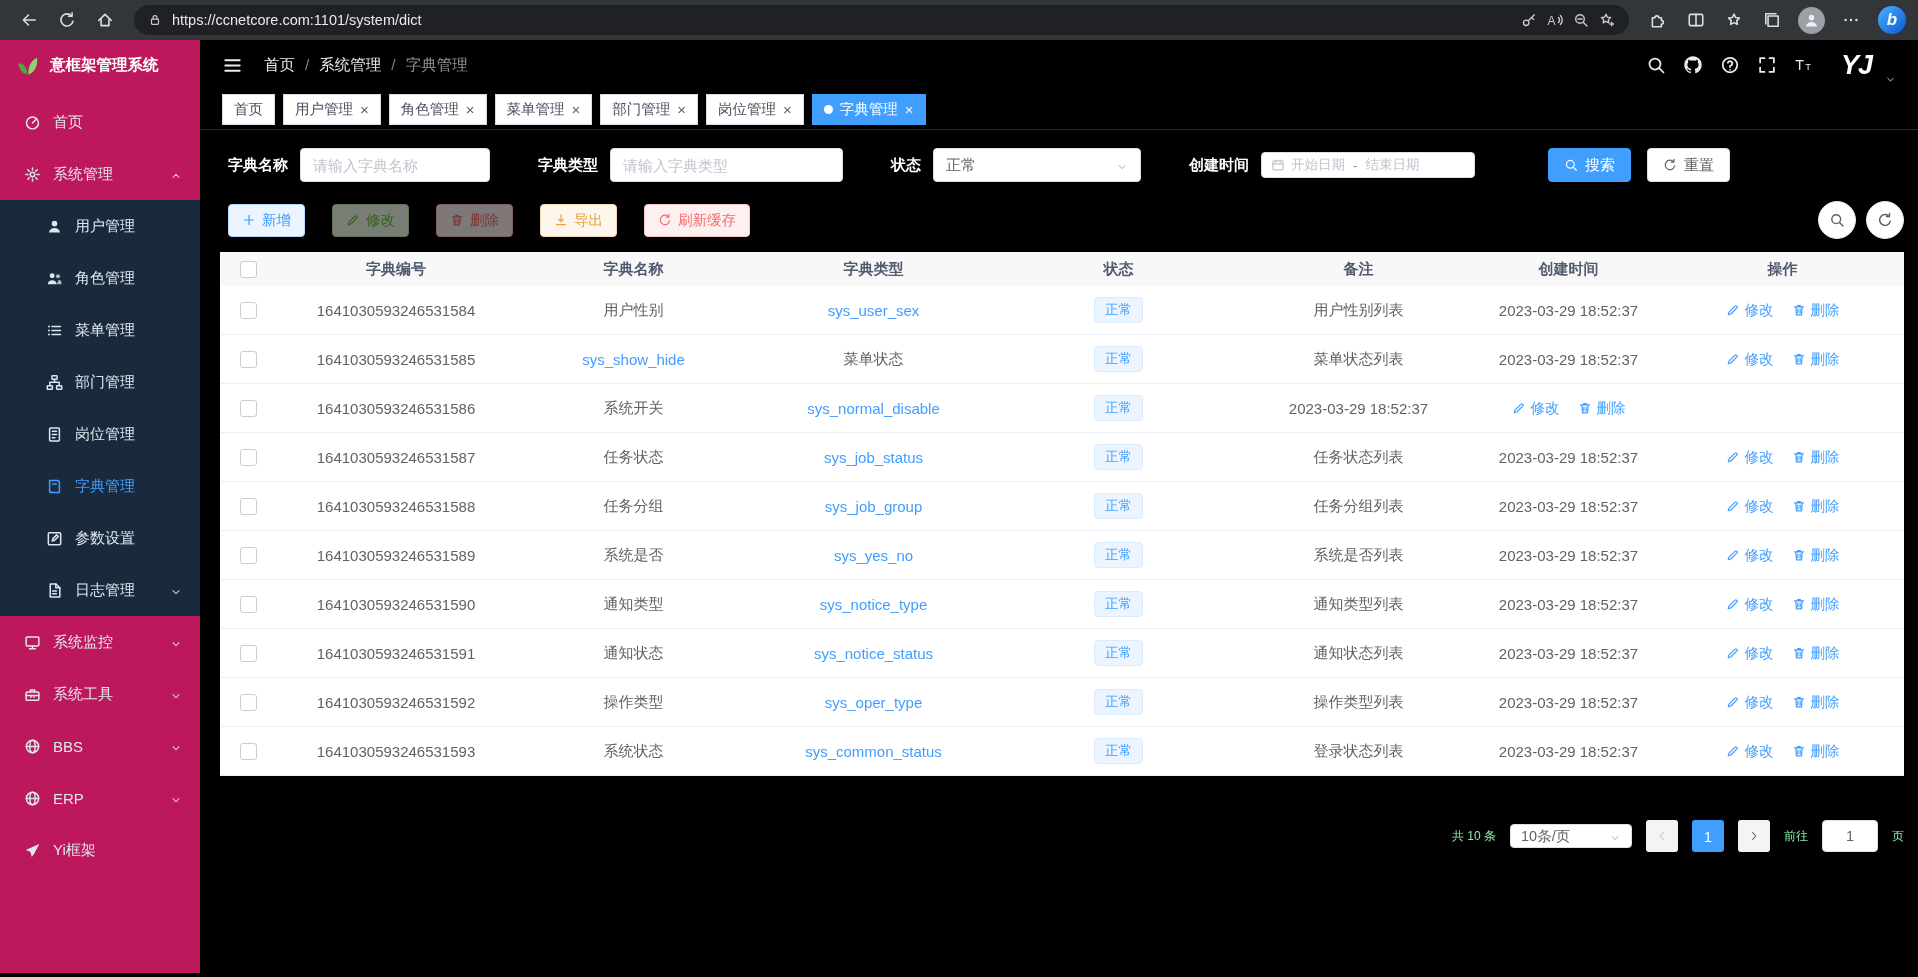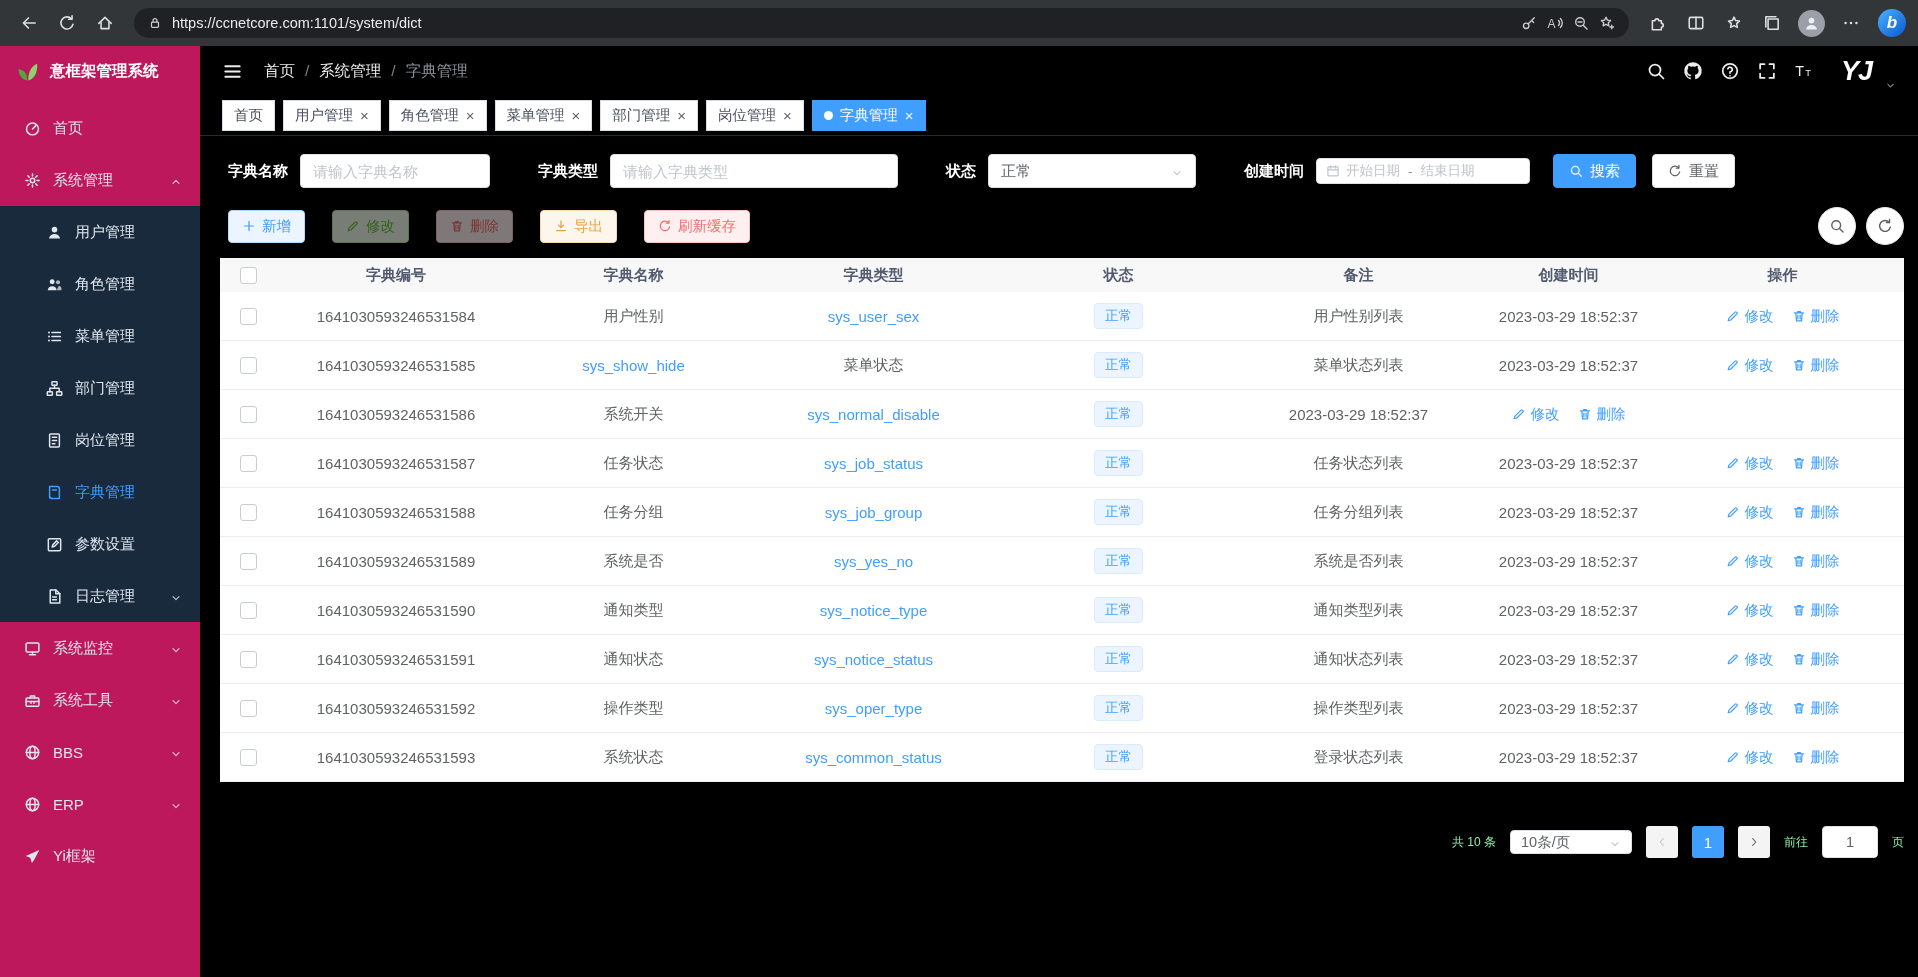--- a/index.html
+++ b/index.html
@@ -1,20 +1,20 @@
 <!DOCTYPE html>
 <html><head>
 <meta charset="utf-8">
 <style>
   *{box-sizing:border-box;margin:0;padding:0}
   html,body{width:1918px;height:977px;overflow:hidden}
   body{font-family:"Liberation Sans","DejaVu Sans",sans-serif;background:#000}
 
   
-  .browser{height:46px;background:#323639;display:flex;align-items:center;padding:0 12px;gap:4px}
+  .browser{height:40px;background:#323639;display:flex;align-items:center;padding:0 12px;gap:4px}
   .bicon{width:34px;height:34px;border-radius:6px;color:#dcdee1;display:flex;align-items:center;justify-content:center;flex:0 0 auto;cursor:pointer}
   .bicon .ic{width:18px;height:18px;display:block}
   .bicon.avatar{width:27px;height:27px;background:#9ba0a8;border-radius:50%;color:#eceff3;margin:0 5px}
   .bicon.avatar .ic{width:17px;height:17px}
   .omnibox{flex:1;height:30px;background:#1f2124;border-radius:15px;display:flex;align-items:center;padding:0 14px;margin:0 8px;gap:10px;min-width:0;cursor:text}
   .oicon{width:16px;height:16px;color:#c7cacd;flex:0 0 auto;cursor:pointer}
   .oicon .ic,.hicon .ic,.si-icon .ic,.si-arrow .ic,.bico .ic,.cbtn .ic,.opico .ic,.dicon .ic,.sarrow .ic,.pnav .ic{width:100%;height:100%;display:block}
   .url{flex:1;color:#e8eaed;font-size:14.5px;white-space:nowrap;overflow:hidden}
   .bing{width:28px;height:28px;border-radius:50%;background:linear-gradient(135deg,#49b3ff,#0b57d0);color:#fff;display:flex;align-items:center;justify-content:center;font-weight:bold;font-style:italic;font-size:17px;margin-left:6px;cursor:pointer;flex:0 0 auto}
 
@@ -55,31 +55,31 @@
   .tag-item.active .dot{display:inline-block}
   .tclose{font-size:15px;line-height:1;opacity:.9}
 
   
   .content{flex:1;padding:14px 14px 0 20px;min-width:0}
   .filters{display:flex;align-items:center;margin-top:4px}
   .flabel{color:#fff;font-size:15px;font-weight:bold;margin:0 12px 0 48px;white-space:nowrap}
   .flabel:first-child{margin-left:8px}
   .tin{height:34px;border:1px solid #dcdfe6;border-radius:4px;background:#fff;padding:0 12px;font-size:15px;color:#606266;font-family:inherit;outline:none}
   .tin::placeholder{color:#c0c4cc}
-  .w190{width:190px}.w244{width:288px}
+  .w190{width:190px}.w244{width:233px}
   .fselect{width:208px;height:34px;background:#fff;border:1px solid #dcdfe6;border-radius:4px;display:flex;align-items:center;padding:0 12px;cursor:pointer}
   .fselect .val{flex:1;font-size:15px;color:#606266}
   .sarrow{width:12px;height:12px;color:#c0c4cc}
   .fdate{width:214px;height:26px;background:#fff;border:1px solid #dcdfe6;border-radius:4px;display:flex;align-items:center;padding:0 9px;gap:6px;cursor:pointer}
   .dicon{width:14px;height:14px;color:#c0c4cc;flex:0 0 auto}
   .fdate .ph{font-size:13.5px;color:#c0c4cc;white-space:nowrap}
   .dsep{font-size:13.5px;color:#8a8f97;margin:0 2px}
   .btn{display:inline-flex;align-items:center;gap:7px;height:34px;padding:0 15px;border-radius:4px;font-size:15px;border:1px solid transparent;cursor:pointer;font-family:inherit;white-space:nowrap}
   .bico{width:14px;height:14px;display:inline-block;flex:0 0 auto}
-  .btn-search{background:#409eff;border-color:#409eff;color:#fff;margin-left:23px}
+  .btn-search{background:#409eff;border-color:#409eff;color:#fff;margin-left:73px}
   .btn-reset{background:#fff;border-color:#dcdfe6;color:#606266;margin-left:16px}
 
   .toolbar{display:flex;align-items:center;margin-top:19px;padding-left:8px}
   .tleft{display:flex;align-items:flex-start;gap:27px}
   .tbtn{display:inline-flex;align-items:center;gap:6px;height:33px;padding:0 13px;border-radius:4px;font-size:14.5px;border:1px solid transparent;cursor:pointer;font-family:inherit;white-space:nowrap}
   .tbtn.primary{background:#ecf5ff;border-color:#b3d8ff;color:#409eff}
   .tbtn.success{background:#f0f9eb;border-color:#c2e7b0;color:#67c23a}
   .tbtn.danger{background:#fef0f0;border-color:#fbc4c4;color:#f56c6c}
   .tbtn.warning{background:#fdf6ec;border-color:#f5dab1;color:#e6a23c}
   .tbtn.disabled{opacity:.5;cursor:not-allowed}

